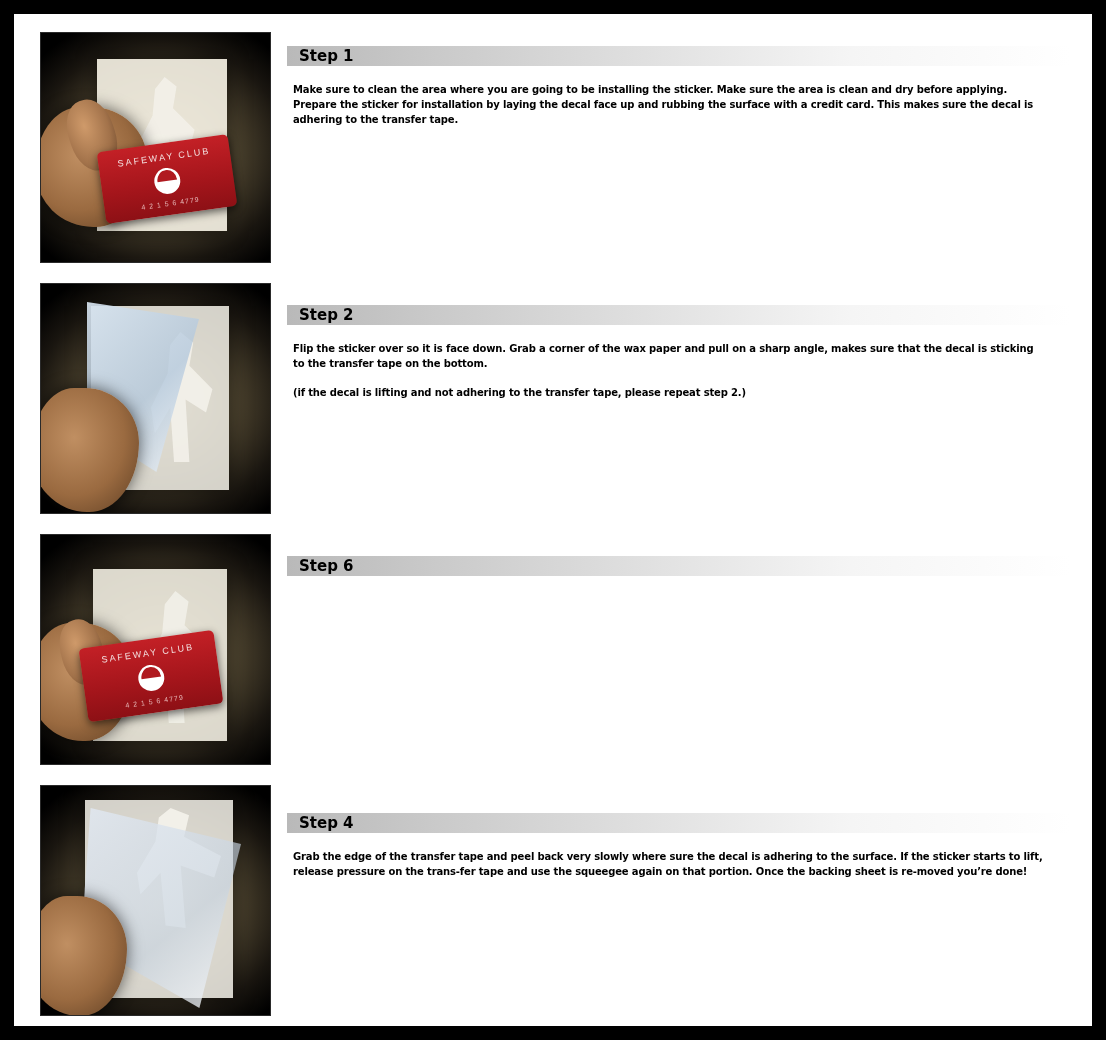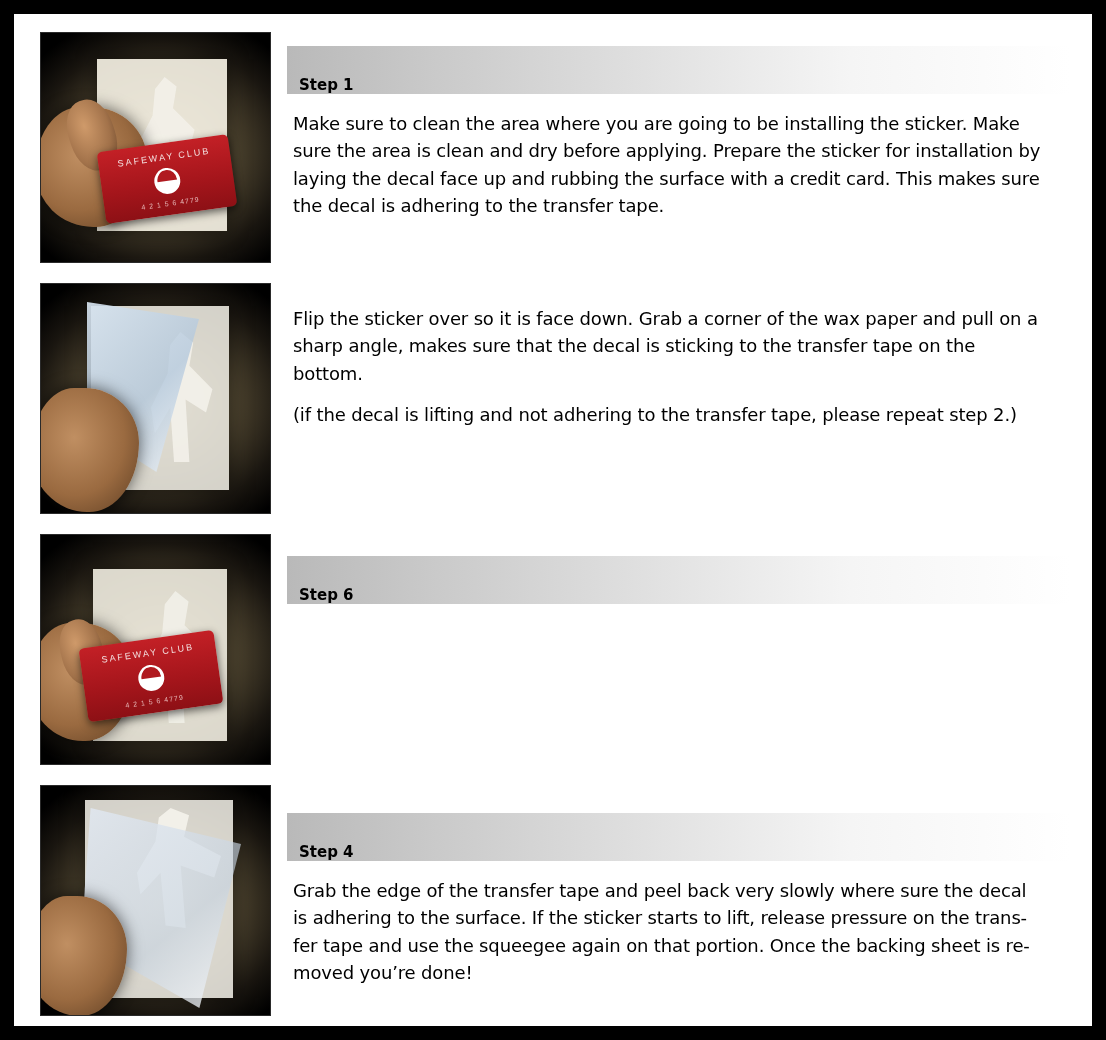--- a/index.html
+++ b/index.html
@@ -164,37 +164,37 @@
     background: #b01a20;
     clip-path: polygon(0% 0%, 100% 0%, 100% 50%, 0% 50%);
   }
 
   .text-col {
     flex: 1 1 auto;
     margin-left: 16px;
     padding-top: 12px;
   }
   .step-header {
-    height: 48px;
+    height: 20px;
     display: flex;
-    align-items: flex-end;
+    align-items: center;
     padding-left: 12px;
     background: linear-gradient(90deg, #b9b9b9 0%, #c9c9c9 18%, #e2e2e2 48%, #f5f5f5 72%, #ffffff 100%);
     margin-bottom: 16px;
   }
   .step-header span {
     font-family: "DejaVu Sans", sans-serif;
     font-weight: bold;
     font-size: 15px;
     color: #000000;
   }
   .body-text {
     font-family: "DejaVu Sans", sans-serif;
-    font-weight: normal;
-    font-size: 18px;
+    font-weight: bold;
+    font-size: 10px;
     line-height: 1.52;
     color: #000000;
     letter-spacing: -0.15px;
     margin: 0 16px 14px 6px;
     max-width: 752px;
   }
   .body-text:last-child { margin-bottom: 0; }
 
   .row1 .text-col { padding-top: 14px; }
   .row2 .text-col { padding-top: 22px; }
@@ -231,20 +231,23 @@
 
       <div class="step-row row2">
         <div class="photo">
           <div class="vignette"></div>
           <div class="paper p2"></div>
           <div class="decal d2"></div>
           <div class="peel pe2"></div>
           <div class="hand h2"></div>
         </div>
         <div class="text-col">
+          <div class="step-header">
+            <span>Step 2</span>
+          </div>
           <p class="body-text">Flip the sticker over so it is face down.  Grab a corner of the wax paper and pull on a sharp angle, makes sure that the decal is sticking to the transfer tape on the bottom.</p>
           <p class="body-text">(if the decal is lifting and not adhering to the transfer tape, please repeat step 2.)</p>
         </div>
       </div>
 
       <div class="step-row row3">
         <div class="photo">
           <div class="vignette"></div>
           <div class="paper p3"></div>
           <div class="decal d3"></div>

